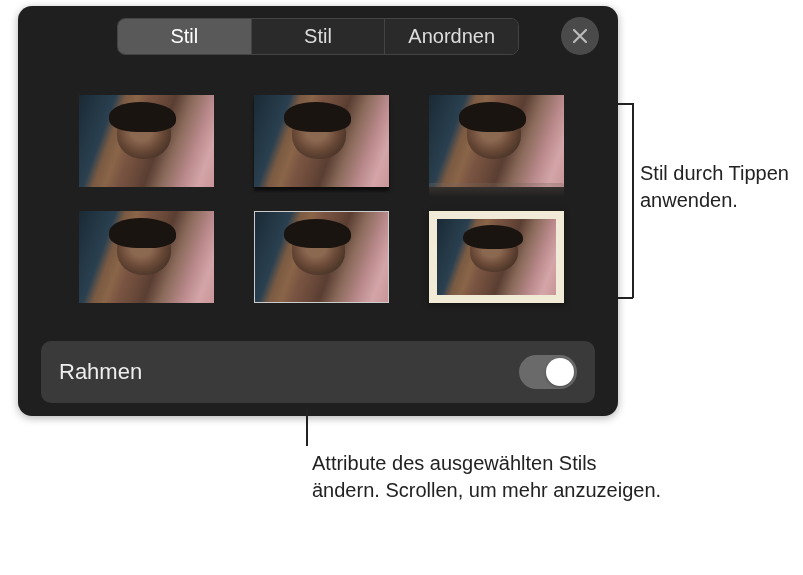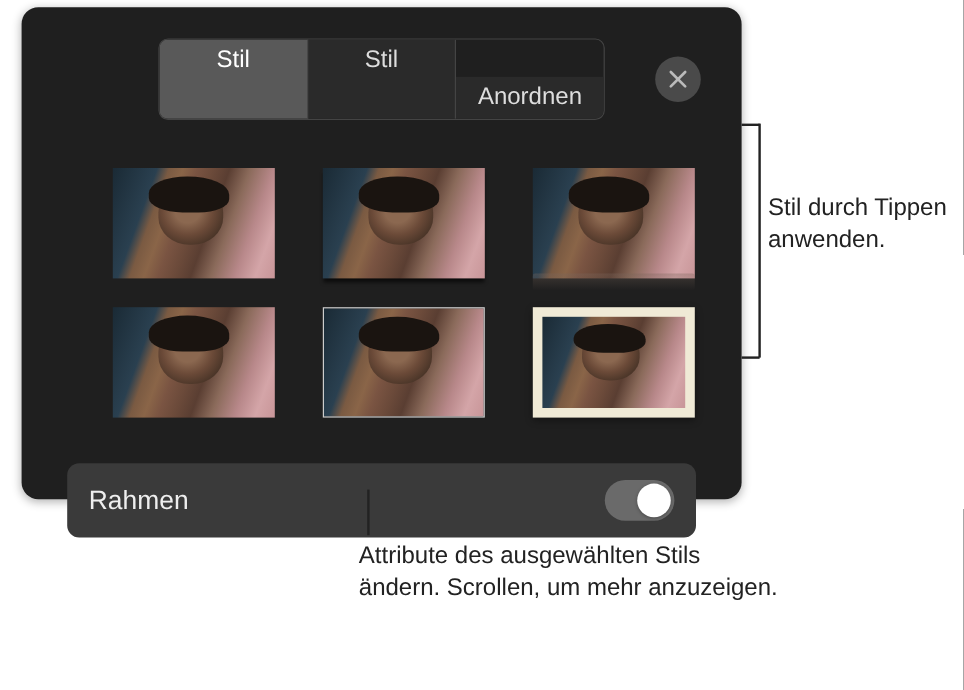--- a/index.html
+++ b/index.html
@@ -11,21 +11,21 @@
       position: relative;
     }
     .panel {
       position: absolute;
       left: 18px;
       top: 6px;
       width: 600px;
       height: 410px;
       background: #1f1f1f;
       border-radius: 14px;
-      padding: 16px;
+      padding: 1px;
       box-shadow: 0 2px 8px rgba(0,0,0,0.3);
     }
     .header {
       display: flex;
       align-items: center;
       padding: 10px 18px;
       gap: 12px;
     }
     .tabs {
       display: flex;
@@ -40,21 +40,21 @@
     .tab {
       flex: 1;
       text-align: center;
       padding: 6px 18px;
       color: #ddd;
       font-size: 20px;
       cursor: pointer;
       background: #2a2a2a;
       border-right: 1px solid #444;
     }
-    .tab:last-child { border-right: none; margin-top: 31px; }
+    .tab:last-child { border-right: none; }
     .tab.active {
       background: #595959;
       color: #fff;
     }
     .close-btn {
       width: 38px;
       height: 38px;
       border-radius: 50%;
       background: #4a4a4a;
       display: flex;
@@ -163,21 +163,21 @@
       font-size: 20px;
       color: #222;
       line-height: 1.35;
     }
     .callout-right {
       left: 640px;
       top: 160px;
       width: 150px;
     }
     .callout-bottom {
-      left: 299px;
+      left: 312px;
       top: 450px;
       width: 350px;
     }
     .lead-line {
       position: absolute;
       background: #222;
     }
     .lead-h1 { left: 618px; top: 103px; width: 15px; height: 1.5px; }
     .lead-v1 { left: 632px; top: 103px; width: 1.5px; height: 195px; }
     .lead-h2 { left: 618px; top: 297px; width: 15px; height: 1.5px; }

